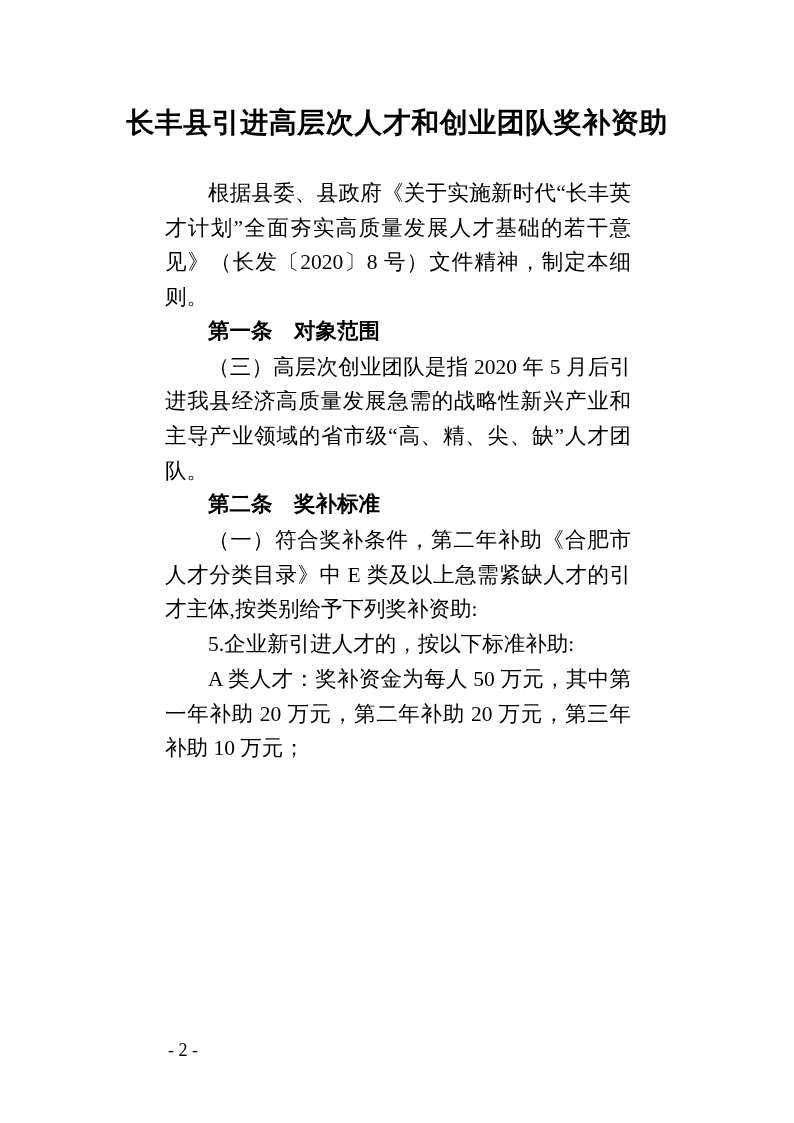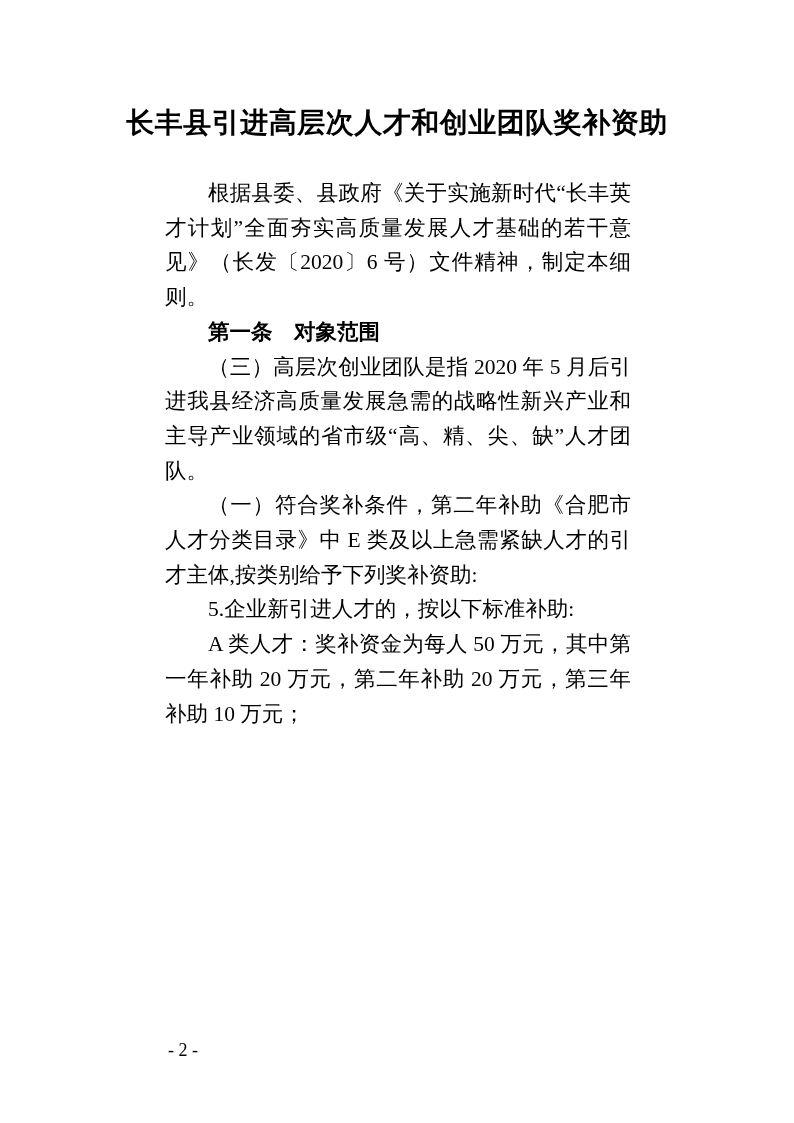--- a/index.html
+++ b/index.html
@@ -28,43 +28,44 @@
     font-size: 21.5px;
     line-height: 34.7px;
     text-align: justify;
     text-justify: inter-character;
   }
   .para {
     text-indent: 2em;
   }
   .para.heading {
     font-weight: bold;
-    font-family: Liberation Serif, serif;
+    font-family: Liberation Mono, monospace;
   }
   .page-number {
     position: absolute;
     left: 101px;
     top: 1040px;
     font-size: 18px;
     font-family: "Liberation Serif", "DejaVu Serif", serif;
   }
 </style>
 </head>
 <body>
 
 <div class="page">
 
   <h1 class="doc-title">
     <span class="title-line">长丰县引进高层次人才和创业团队奖补资助</span>
   </h1>
 
   <div class="doc-body">
-    <p class="para">根据县委、县政府《关于实施新时代“长丰英才计划”全面夯实高质量发展人才基础的若干意见》（长发〔2020〕6 号）文件精神，制定本细则。</p>
+    <p class="para">根据县委、县政府《关于实施新时代“长丰英才计划”全面夯实高质量发展人才基础的若干意见》（长发〔2020〕8 号）文件精神，制定本细则。</p>
     <p class="para heading">第一条　对象范围</p>
     <p class="para">（三）高层次创业团队是指 2020 年 5 月后引进我县经济高质量发展急需的战略性新兴产业和主导产业领域的省市级“高、精、尖、缺”人才团队。</p>
+    <p class="para heading">第二条　奖补标准</p>
     <p class="para">（一）符合奖补条件，第二年补助《合肥市人才分类目录》中 E 类及以上急需紧缺人才的引才主体,按类别给予下列奖补资助:</p>
     <p class="para">5.企业新引进人才的，按以下标准补助:</p>
     <p class="para">A 类人才：奖补资金为每人 50 万元，其中第一年补助 20 万元，第二年补助 20 万元，第三年补助 10 万元；</p>
   </div>
 
   <div class="page-number">- 2 -</div>
 
 </div>
 
 </body></html>

